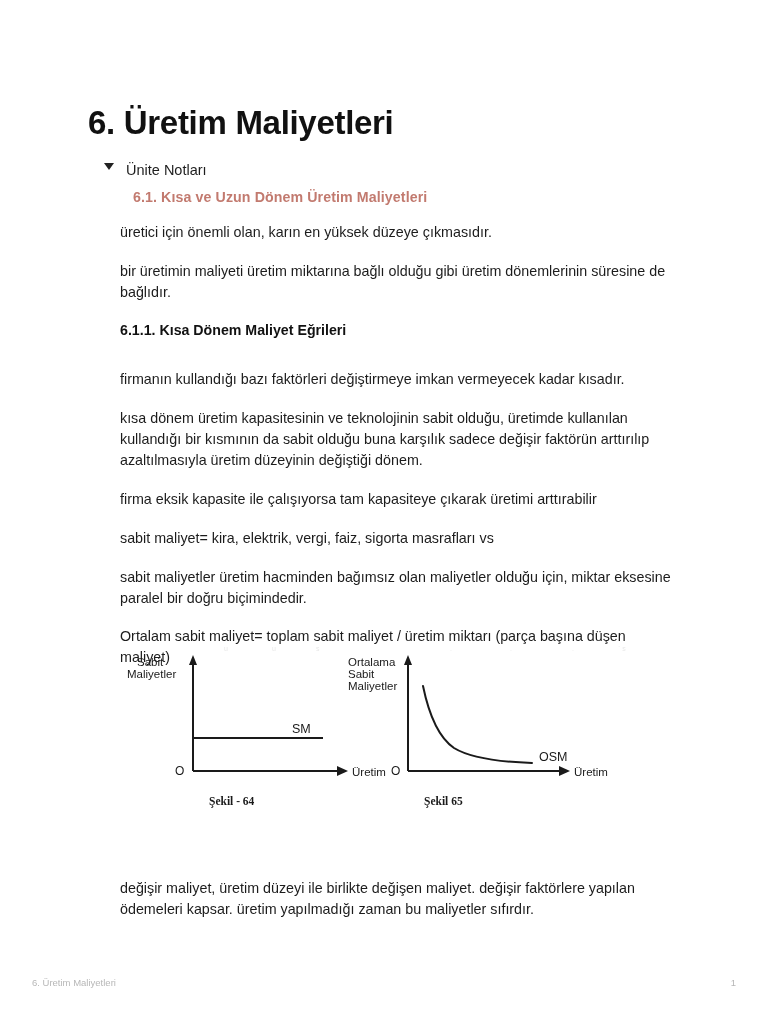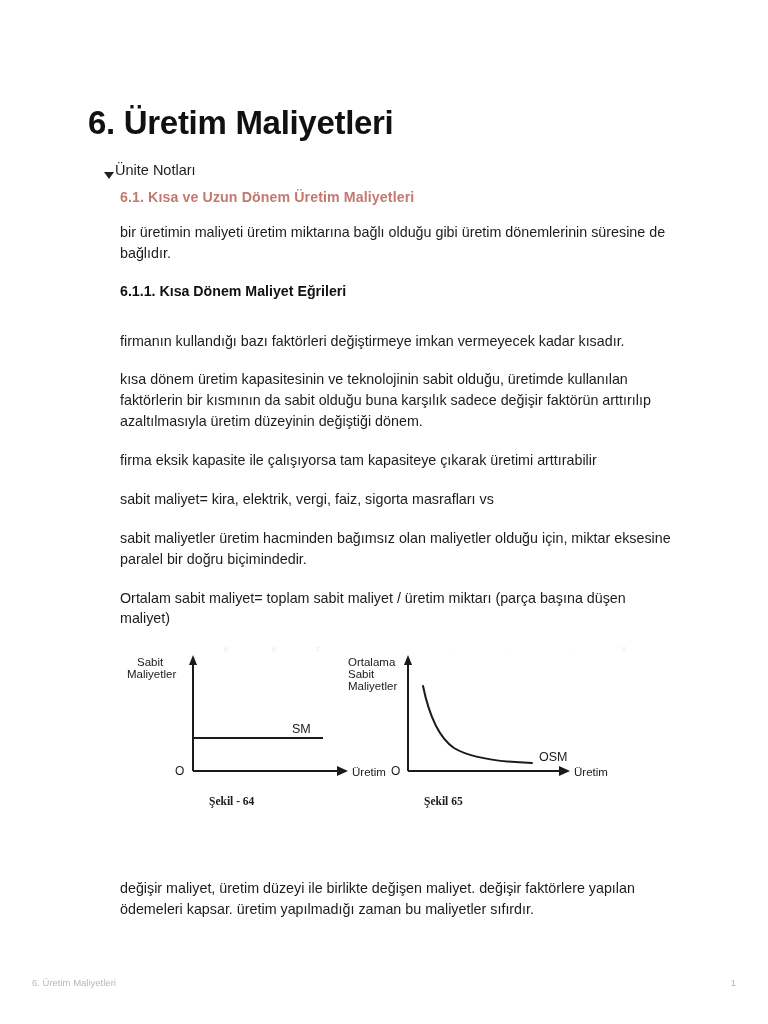--- a/index.html
+++ b/index.html
@@ -33,22 +33,22 @@
     color: #111111;
     line-height: 1.15;
   }
 
   
   .section-toggle {
     position: absolute;
     left: 104px;
     top: 162px;
     display: flex;
-    align-items: flex-end;
-    gap: 1px;
+    align-items: flex-start;
+    gap: 12px;
     font-size: 14.5px;
     color: #1d1d1d;
   }
   .tri-icon {
     display: inline-block;
     width: 0;
     height: 0;
     border-left: 5px solid transparent;
     border-right: 5px solid transparent;
     border-top: 7px solid #222222;
@@ -62,21 +62,21 @@
     left: 120px;
     top: 188px;
     width: 552px;
   }
 
   .h-rose {
     color: #c27a6f;
     font-size: 14.2px;
     font-weight: bold;
     letter-spacing: 0.1px;
-    margin: 0 0 16px 0;
+    margin: 0 0 16px 13px;
     line-height: 1.3;
   }
 
   .h-black {
     color: #111111;
     font-size: 14.2px;
     font-weight: bold;
     margin: 0 0 30px 0;
     line-height: 1.3;
   }
@@ -129,26 +129,27 @@
 
   <div class="section-toggle">
     <span class="tri-icon"></span>
     <span>Ünite Notları</span>
   </div>
 
   <div class="content">
 
     <div class="h-rose">6.1. Kısa ve Uzun Dönem Üretim Maliyetleri</div>
 
+    <p class="body">üretici için önemli olan, karın en yüksek düzeye çıkmasıdır.</p>
     <p class="body">bir üretimin maliyeti üretim miktarına bağlı olduğu gibi üretim dönemlerinin süresine de bağlıdır.</p>
 
     <div class="h-black">6.1.1. Kısa Dönem Maliyet Eğrileri</div>
 
     <p class="body">firmanın kullandığı bazı faktörleri değiştirmeye imkan vermeyecek kadar kısadır.</p>
-    <p class="body">kısa dönem üretim kapasitesinin ve teknolojinin sabit olduğu, üretimde kullanılan faktörlerin bir kısmının da sabit olduğu buna karşılık sadece değişir faktörün arttırılıp azaltılmasıyla üretim düzeyinin değiştiği dönem.</p>
+    <p class="body">kısa dönem üretim kapasitesinin ve teknolojinin sabit olduğu, üretimde kullanılan kullandığı bir kısmının da sabit olduğu buna karşılık sadece değişir faktörün arttırılıp azaltılmasıyla üretim düzeyinin değiştiği dönem.</p>
     <p class="body">firma eksik kapasite ile çalışıyorsa tam kapasiteye çıkarak üretimi arttırabilir</p>
     <p class="body">sabit maliyet= kira, elektrik, vergi, faiz, sigorta masrafları vs</p>
     <p class="body">sabit maliyetler üretim hacminden bağımsız olan maliyetler olduğu için, miktar eksesine paralel bir doğru biçimindedir.</p>
     <p class="body">Ortalam sabit maliyet= toplam sabit maliyet / üretim miktarı (parça başına düşen maliyet)</p>
   </div>
 
   <div class="figures">
     <svg width="552" height="175" viewBox="0 0 552 175" xmlns="http://www.w3.org/2000/svg">
 
       <g opacity="0.18" fill="#7a7a7a" font-family="Liberation Sans, sans-serif" font-size="7">

